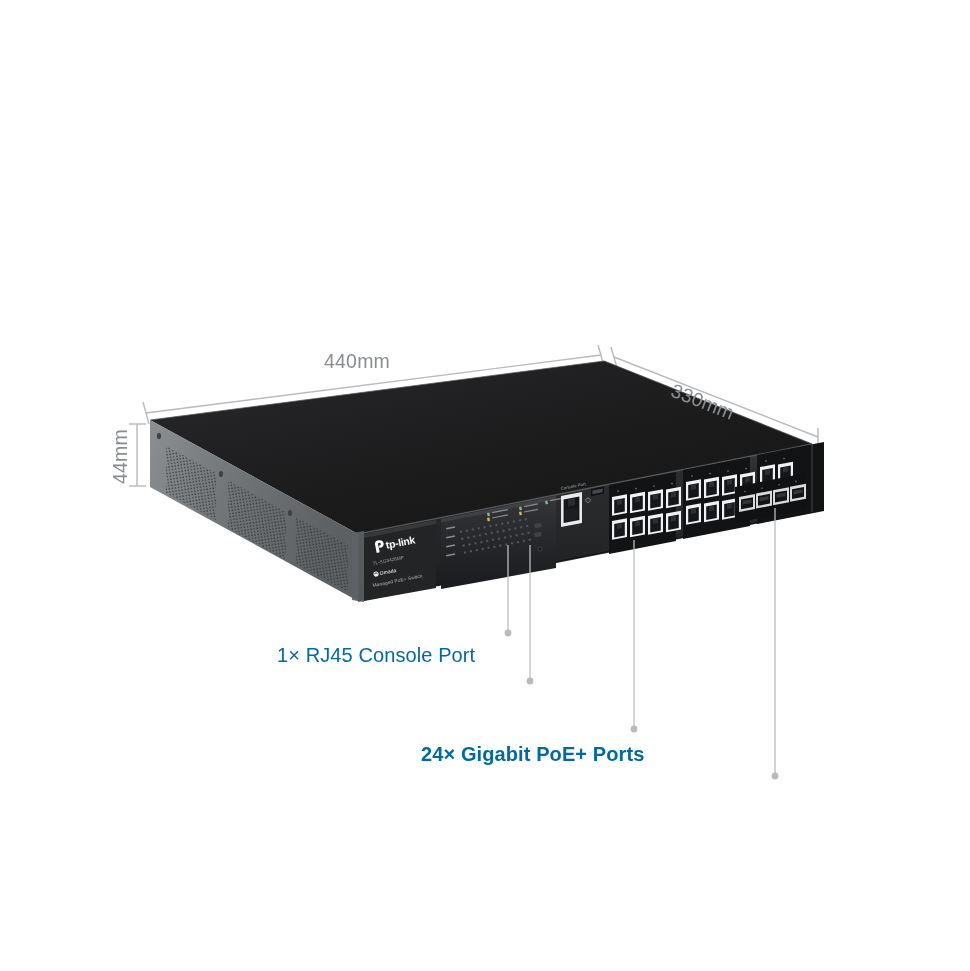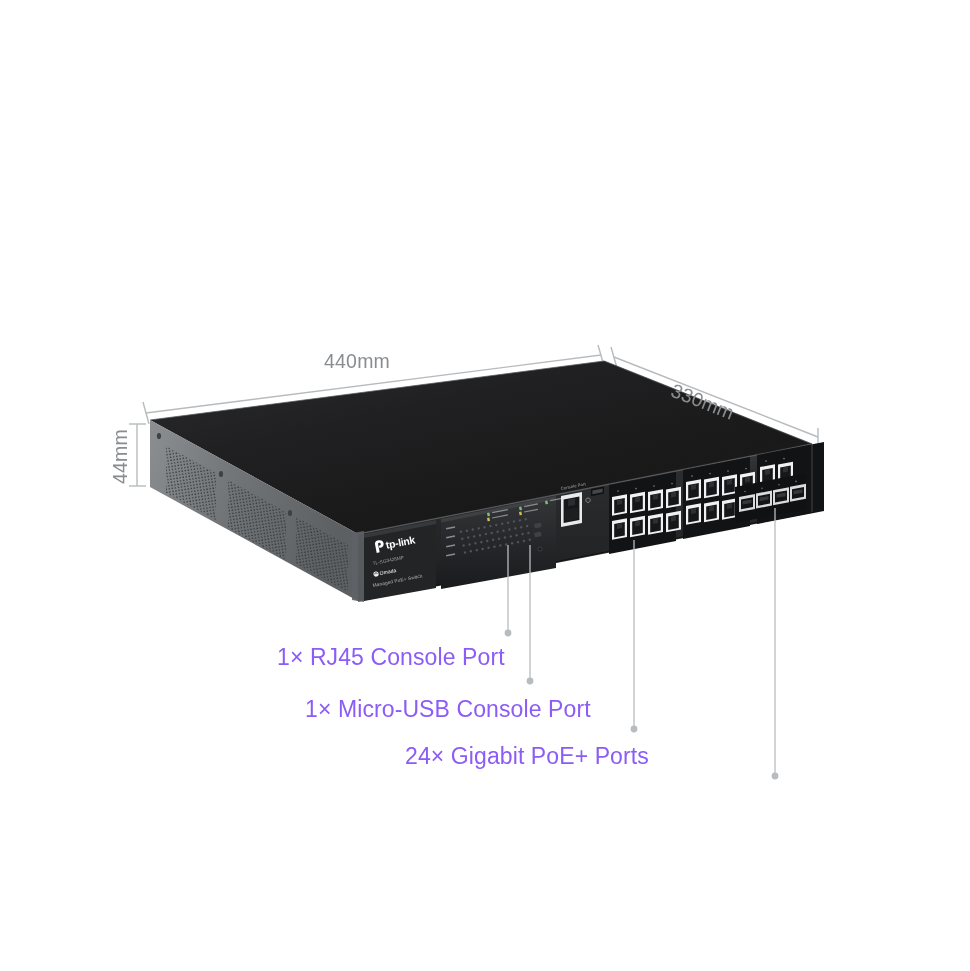--- a/index.html
+++ b/index.html
@@ -47,29 +47,29 @@
     transform-origin: left top;
   }
   #dim-height-label {
     left: 109px;
     top: 484px;
     transform: rotate(-90deg);
     transform-origin: left top;
   }
   .callout-label {
     position: absolute;
-    color: #8b5cf6;
-    font-size: 23px;
+    color: #0369a1;
+    font-size: 20px;
     letter-spacing: 0.1px;
     white-space: nowrap;
     font-family: "Liberation Sans", sans-serif;
   }
   #callout-0 { left: 277px; top: 644px; }
   #callout-1 { left: 305px; top: 696px; }
-  #callout-2 { left: 405px; top: 743px; }
+  #callout-2 { left: 421px; top: 743px; font-weight: bold; }
   #callout-3 { left: 610px; top: 789px; }
 </style>
 </head>
 <body>
 
 <div id="stage">
 
   <svg id="vec" viewBox="0 0 970 971" xmlns="http://www.w3.org/2000/svg">
     <defs>
       <linearGradient id="gTop" x1="0.08" y1="0" x2="0.92" y2="1">
@@ -432,15 +432,14 @@
       <circle cx="634" cy="729" r="3.4"></circle>
       <circle cx="775" cy="776" r="3.4"></circle>
     </g>
   </svg>
 
   <div class="dim-label" id="dim-width-label">440mm</div>
   <div class="dim-label" id="dim-depth-label">330mm</div>
   <div class="dim-label" id="dim-height-label">44mm</div>
 
   <div class="callout-label" id="callout-0">1× RJ45 Console Port</div>
-  <div class="callout-label" id="callout-1">1× Micro-USB Console Port</div>
   <div class="callout-label" id="callout-2">24× Gigabit PoE+ Ports</div>
 </div>
 
 </body></html>

